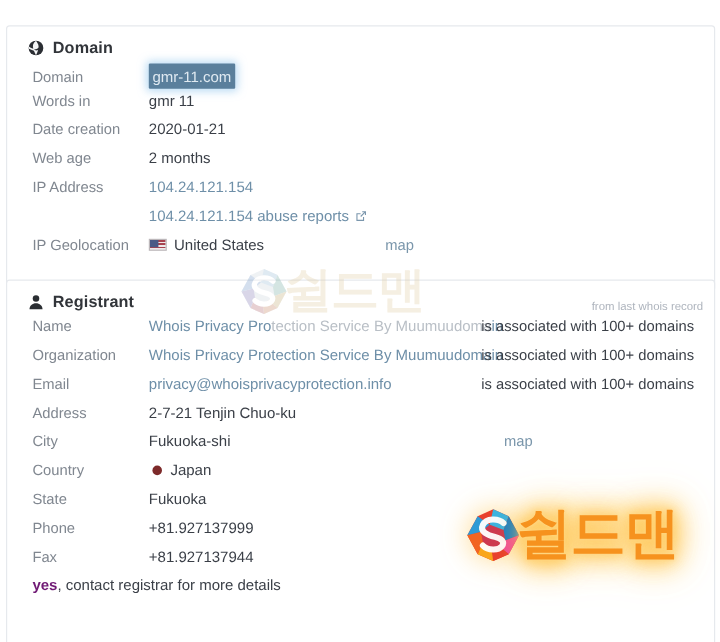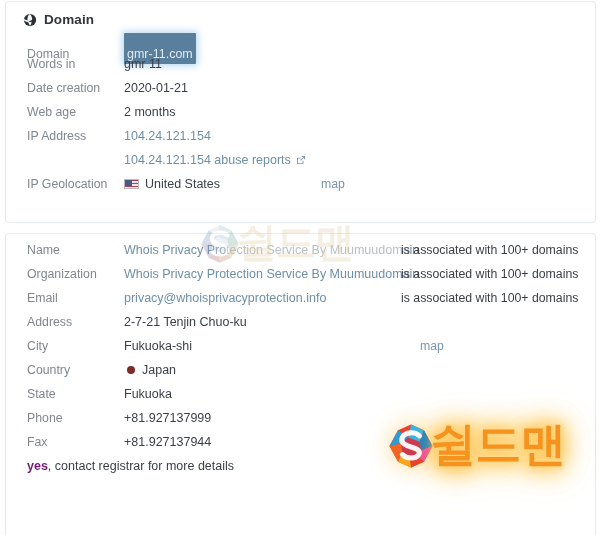--- a/index.html
+++ b/index.html
@@ -26,21 +26,21 @@
   
   .card {
     position: absolute;
     left: 5px;
     width: 591px;
     background: #ffffff;
     border: 1px solid #e6e9ed;
     border-radius: 3px;
     box-sizing: border-box;
   }
-  #domain-card  { top: 1px;   height: 222px; }
+  #domain-card  { top: 21px;   height: 222px; }
   #registrant-card { top: 233px; height: 305px; }
 
   
   .card-head {
     display: flex;
     align-items: center;
     padding: 13px 0 0 17px;
     height: 22px;
     box-sizing: border-box;
   }
@@ -93,21 +93,21 @@
   .val.link, a.link {
     color: #6e8fa8;
     text-decoration: none;
     text-align: right;
   }
 
   
   .sel {
     background: #5a7f9c;
     color: #dfe9f1;
-    padding: 14px 3px 3px 3px;
+    padding: 4px 3px 3px 3px;
     border-radius: 1px;
     box-shadow: 0 0 7px 2px rgba(130,190,235,.55);
   }
 
   
   .assoc {
     position: absolute;
     left: 395px;
     color: #3a3f47;
     font-size: 12.3px;
@@ -274,20 +274,30 @@
         <span class="lbl">IP Geolocation</span>
         <span class="val"><span class="flag-us"></span><span>United States</span></span>
         <a class="maplink" style="left:295px;" href="#">map</a>
       </div>
 
     </div>
   </div>
 
   <div class="card" id="registrant-card">
 
+    <div class="card-head">
+      <span class="head-icon">
+        <svg viewBox="0 0 16 16" width="14" height="14">
+          <circle cx="8" cy="4.3" r="3.1" fill="#2b2e33"></circle>
+          <path d="M1.8 14.6 c0-3.6 2.8-5.8 6.2-5.8 s6.2 2.2 6.2 5.8 Z" fill="#2b2e33"></path>
+        </svg>
+      </span>
+      <span class="head-title">Registrant</span>
+      <span class="head-note">from last whois record</span>
+    </div>
 
     <div class="rows">
 
       <div class="row">
         <span class="lbl">Name</span>
         <a class="val link" href="#"><span>Whois Privacy Pro</span><span class="faded">tection Service By Muumuudoma</span><span>in</span></a>
         <span class="assoc">is associated with 100+ domains</span>
       </div>
 
       <div class="row">

